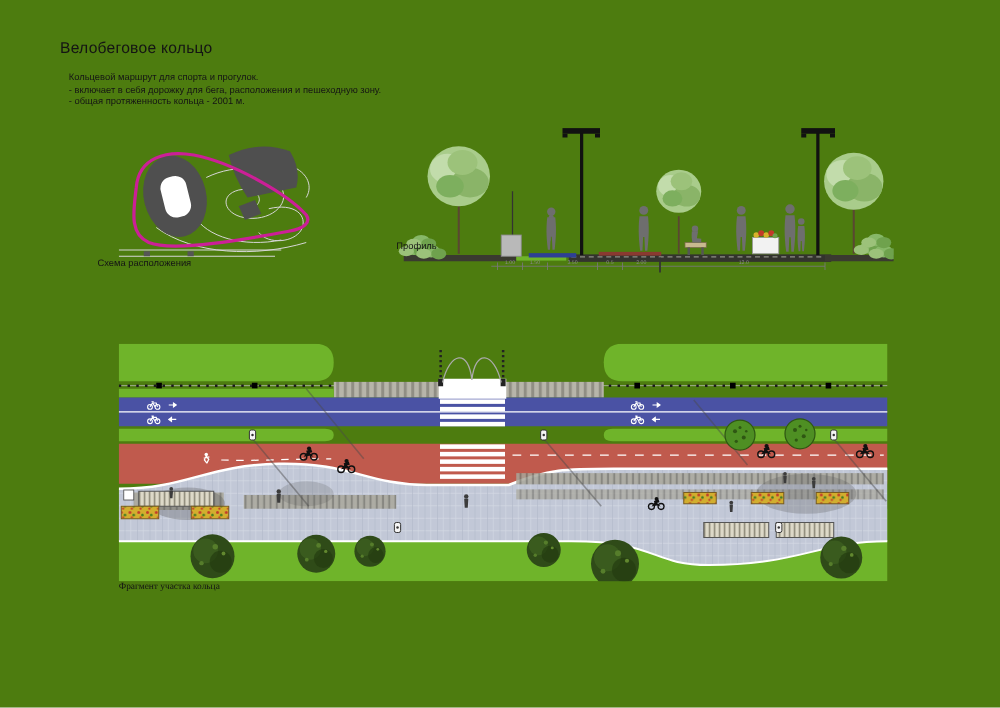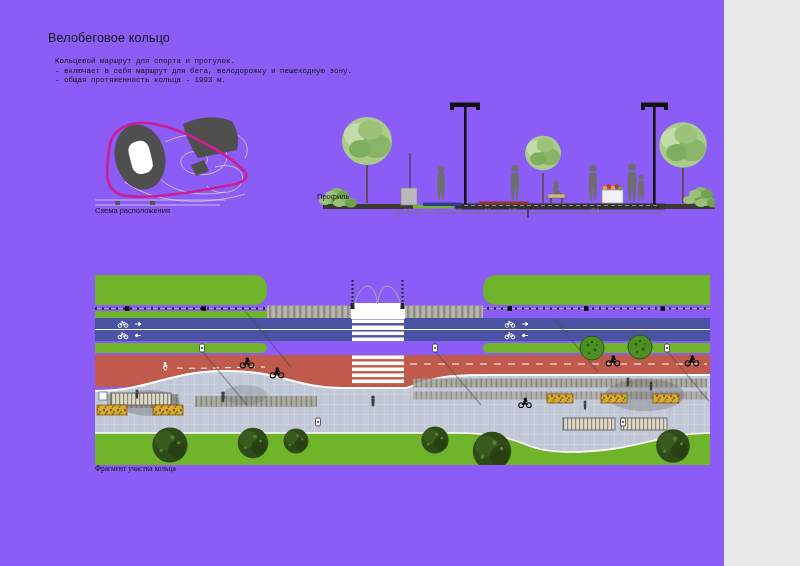--- a/index.html
+++ b/index.html
@@ -1,33 +1,33 @@
 <!DOCTYPE html>
 <html><head>
 <meta charset="utf-8">
 <style>
   html,body{margin:0;padding:0;background:#e8e8e8;}
-  #board{position:relative;width:724px;height:566px;background:#8b5cf6;overflow:hidden;
+  #board{position:relative;width:800px;height:566px;background:#4d7c0f;overflow:hidden;
          font-family:"Liberation Sans",sans-serif;color:#111;}
   .abs{position:absolute;}
   #title{left:48px;top:31px;font-size:12.5px;font-weight:400;color:#141414;letter-spacing:.2px;}
-  .desc{left:55px;top:57px;font-size:7.5px;line-height:9.5px;color:#151515;width:330px;font-family:Liberation Mono, monospace;}
+  .desc{left:55px;top:57px;font-size:7.5px;line-height:9.5px;color:#151515;width:330px;}
   .caption{font-size:7.5px;color:#151515;}
   svg{display:block;}
 </style>
 </head>
 <body>
 
 <div id="board">
 
   <div id="title" class="abs">Велобеговое кольцо</div>
   <div class="abs desc">
     <div>Кольцевой маршрут для спорта и прогулок.</div>
-    <div>- включает в себя маршрут для бега, велодорожку и пешеходную зону.</div>
-    <div>- общая протяженность кольца - 1993 м.</div>
+    <div>- включает в себя дорожку для бега, расположения и пешеходную зону.</div>
+    <div>- общая протяженность кольца - 2001 м.</div>
   </div>
 
   <div class="abs" style="left:95px;top:112px;">
     <svg width="170" height="100" viewBox="0 0 170 100">
 
       <g stroke="#d6d6d6" stroke-width="0.8" fill="none">
         <path d="M70,30 C95,18 120,22 130,38 C138,52 120,66 100,62 C84,59 80,44 96,40 C110,37 118,48 108,54"></path>
         <path d="M120,55 C140,50 152,60 146,72 C140,82 120,84 112,74"></path>
         <path d="M60,60 C70,78 100,86 130,80"></path>
         <path d="M30,70 C60,92 110,94 150,82"></path>
@@ -46,21 +46,21 @@
       <g>
         <path d="M88,12 Q113,0 137,9 Q146,24 142,38 L103,46 Q92,30 88,12 Z" fill="#4f4f4f"></path>
       </g>
       <g>
         <path d="M96,53 l13,-5 l5,11 l-13,5 z" fill="#4f4f4f"></path>
       </g>
 
       <path d="M14,38 C16,14 38,8 60,12 C92,18 136,44 150,60 C154,66 148,71 136,73 C104,79 44,90 24,82 C8,75 12,56 14,38 Z" fill="none" stroke="#cc1f97" stroke-width="2.6" stroke-linejoin="round"></path>
     </svg>
   </div>
-  <div class="abs caption" style="left:95px;top:206px;">Схема расположения</div>
+  <div class="abs caption" style="left:78px;top:206px;">Схема расположения</div>
 
   <div class="abs" style="left:315px;top:95px;">
     <svg width="400" height="125" viewBox="0 0 400 125">
       <defs>
         <g id="fig">
           <circle cx="0" cy="-11" r="2.1" fill="#6e6e6e"></circle>
           <path d="M-2,-8.2 C-2.5,-4 -2.6,1 -1.7,8 L-0.6,8 L-0.3,1.5 L0.3,1.5 L0.6,8 L1.7,8 C2.6,1 2.5,-4 2,-8.2 Z" fill="#6e6e6e"></path>
         </g>
         <g id="ptree">
           <ellipse cx="0" cy="0" rx="25" ry="24" fill="#a9cc8b"></ellipse>

